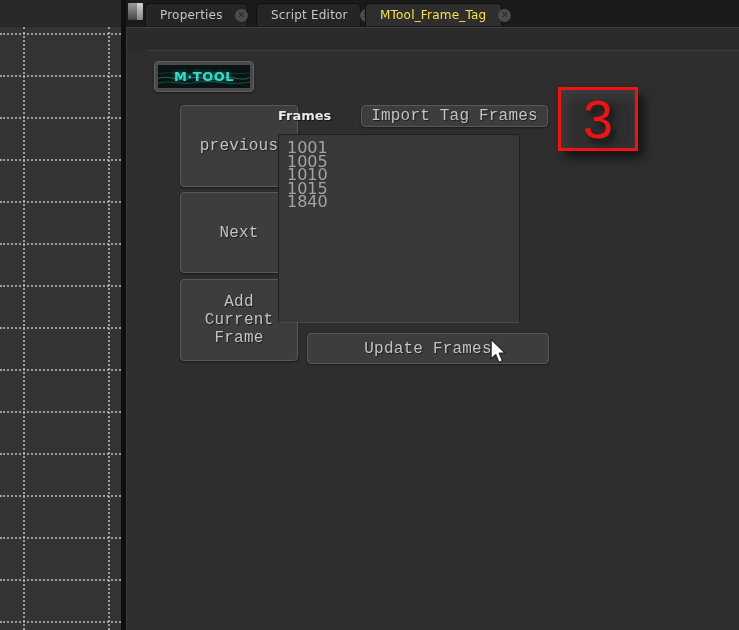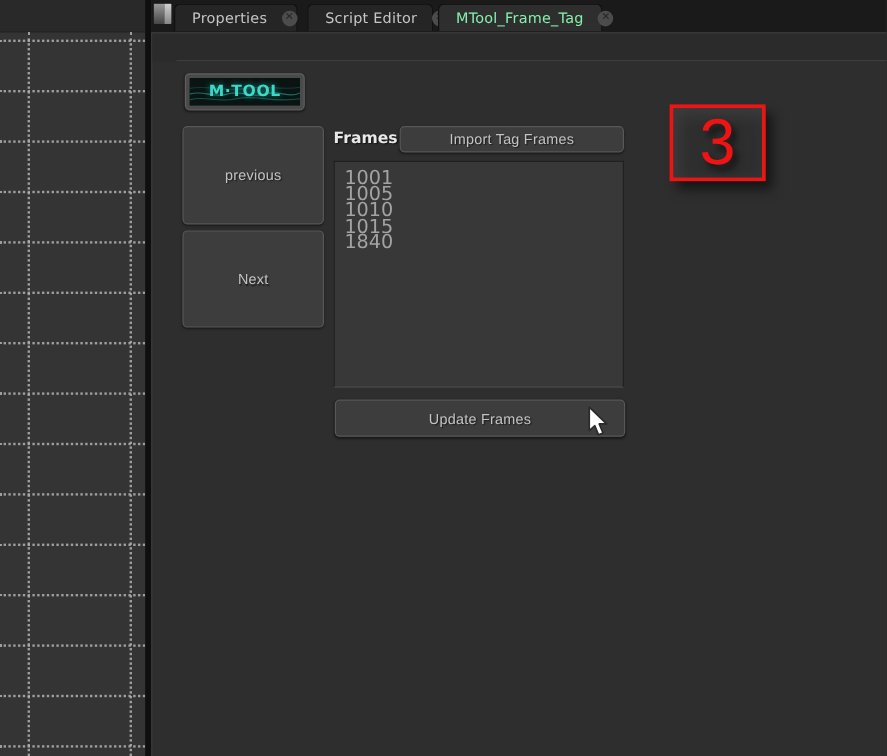--- a/index.html
+++ b/index.html
@@ -23,21 +23,21 @@
   .pane-icon .pr{width:6px;background:linear-gradient(#d2d2d2,#868686);}
   .tab{
     position:absolute;top:3px;height:23px;box-sizing:border-box;
     background:#252525;border:1px solid #111;border-bottom:none;
     border-radius:5px 5px 0 0;
     display:flex;align-items:center;justify-content:space-between;
     padding:0 8px 0 14px;cursor:pointer;
   }
   .tab-label{font-size:12px;color:#c6c6c6;letter-spacing:.2px;white-space:nowrap;}
   .tab.active{background:#2e2e2e;}
-  .tab.active .tab-label{color:#86efac;}
+  .tab.active .tab-label{color:#fde047;}
   .tab-close{
     width:13px;height:13px;margin-left:12px;border-radius:50%;
     background:#4c4c4c;color:#262626;font-size:9px;line-height:13px;
     text-align:center;font-weight:bold;cursor:pointer;flex:0 0 auto;
   }
   
   .panel{
     position:absolute;left:126px;top:27px;right:0;bottom:0;
     background:#2e2e2e;border-top:1px solid #3f3f3f;border-left:1px solid #3a3a3a;
   }
@@ -53,24 +53,25 @@
   .logo-inner svg{position:absolute;left:0;top:0;width:100%;height:100%;}
   .logo-text{
     position:absolute;left:0;right:0;top:50%;transform:translateY(-54%);
     text-align:center;font-size:13px;font-weight:bold;letter-spacing:.5px;
     color:#3cd8c8;text-shadow:0 0 5px rgba(45,216,196,.55);
   }
   
   .btn{
     position:absolute;box-sizing:border-box;
     background:#3d3d3d;border:1px solid #585858;border-radius:4px;
-    color:#c3c3c3;font-family:Liberation Sans, sans-serif;font-size:12px;letter-spacing:.2px;
+    color:#c3c3c3;font-family:Liberation Mono, monospace;font-size:16px;letter-spacing:.2px;
     text-shadow:1px 1px 1px rgba(0,0,0,.55);
     box-shadow:0 1px 2px rgba(0,0,0,.45);
     cursor:pointer;
+    margin-left:28px;
   }
   .btn-prev{left:25px;top:77px;width:118px;height:82px;}
   .btn-next{left:25px;top:164px;width:118px;height:81px;}
   .btn-add {left:25px;top:251px;width:118px;height:82px;}
   .btn-import{left:206px;top:77px;width:187px;height:22px;}
   .btn-update{left:152px;top:305px;width:242px;height:31px;}
   .frames-label{
     position:absolute;left:151px;top:80px;
     font-size:13px;font-weight:bold;color:#e9e9e9;text-shadow:1px 1px 1px rgba(0,0,0,.6);
   }
@@ -157,20 +158,21 @@
           <path d="M0,9 C16,6 28,12 48,9 C66,6 80,11 94,8" stroke="#123a38" fill="none" stroke-width="1"></path>
           <path d="M0,14 C12,10 20,18 32,14 C44,10 52,18 64,14 C76,10 84,18 94,13" stroke="#1e6b63" fill="none" stroke-width="1"></path>
           <path d="M0,19 C14,15 24,22 40,18 C56,14 70,22 94,18" stroke="#15504a" fill="none" stroke-width="1"></path>
         </svg>
         <span class="logo-text">M·TOOL</span>
       </div>
     </div>
 
     <button class="btn btn-next">Next</button>
     <button class="btn btn-prev">previous</button>
+    <button class="btn btn-add">Add Current Frame</button>
 
     <span class="frames-label">Frames</span>
     <button class="btn btn-import">Import Tag Frames</button>
 
     <div class="listbox">
       <div class="list-item">1001</div>
       <div class="list-item">1005</div>
       <div class="list-item">1010</div>
       <div class="list-item">1015</div>
       <div class="list-item">1840</div>

